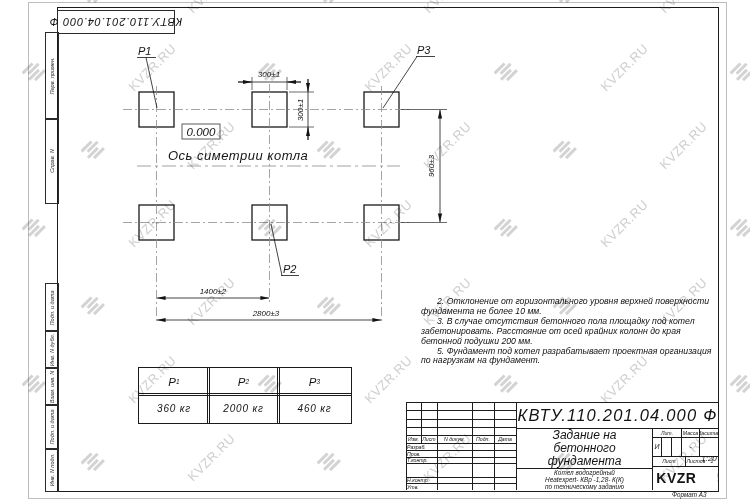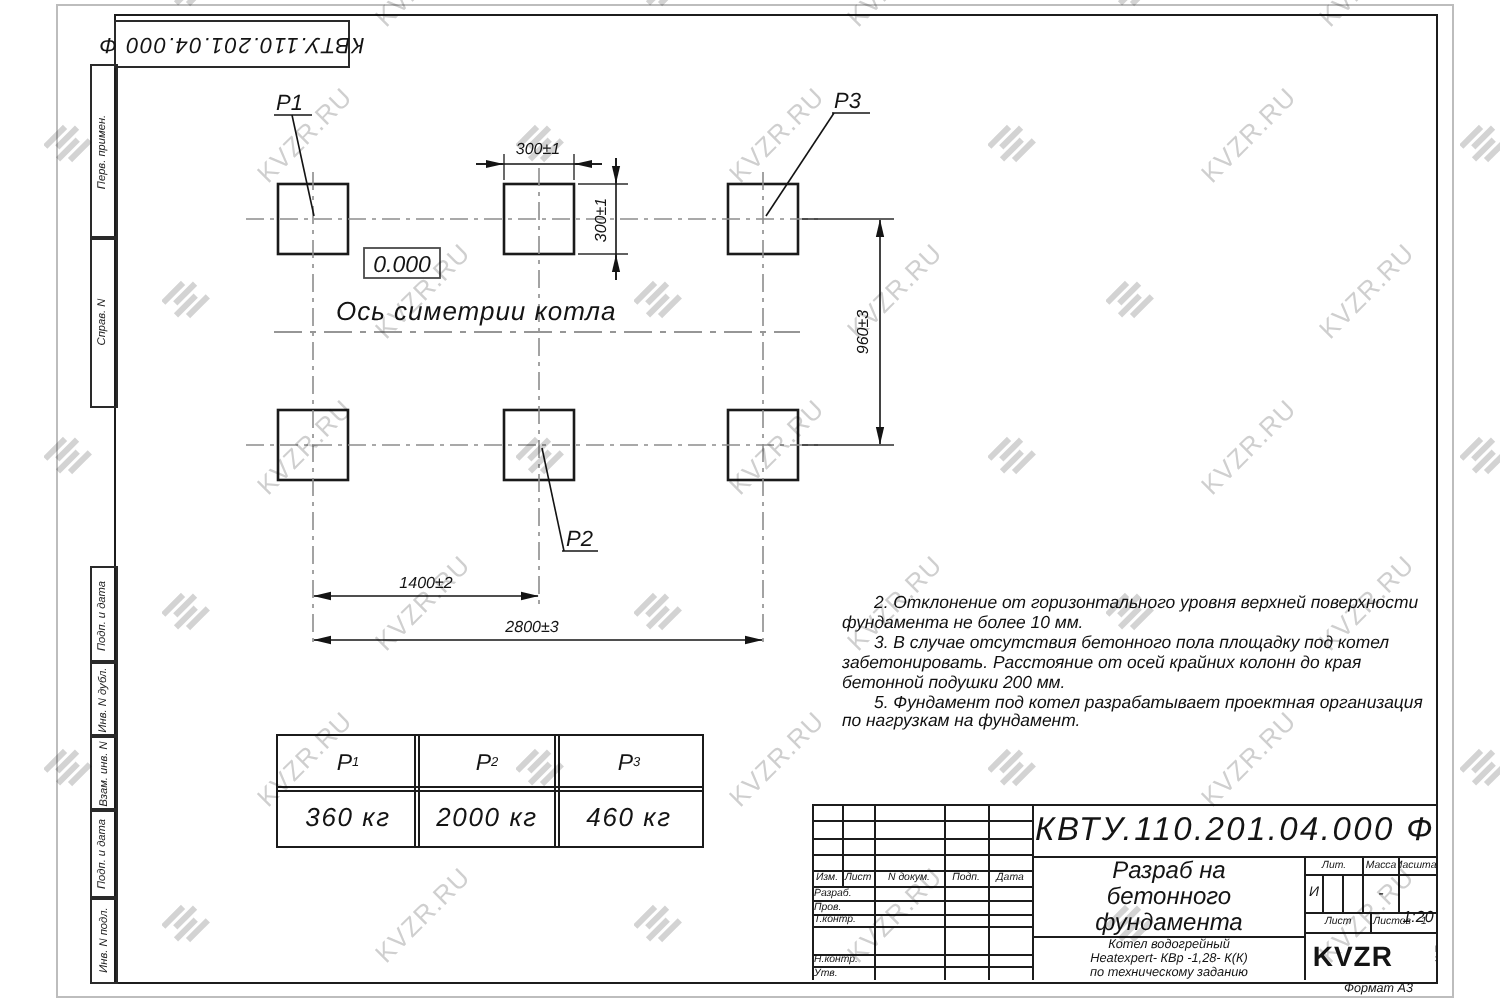--- a/index.html
+++ b/index.html
@@ -16,21 +16,21 @@
   .top-stamp{left:57px;top:10px;width:116px;height:22px;border:1px solid #2a2a2a;display:flex;align-items:center;justify-content:center;}
   .top-stamp span{transform:rotate(180deg);font-size:11px;font-style:italic;letter-spacing:0.8px;white-space:nowrap;}
   
   svg text{font-family:"Liberation Sans",sans-serif;font-style:italic;fill:#141414;}
   
   .notes{left:421px;top:297px;width:296px;font-size:8.7px;font-style:italic;line-height:9.9px;color:#101010;}
   .note{text-indent:16px;}
   
   .ltable .cell{position:absolute;border:1.1px solid #1b1b1b;display:flex;align-items:center;justify-content:center;font-style:italic;}
   .ltable .hd{font-size:11.5px;}
-  .ltable .vl{font-size:13px;letter-spacing:0.8px;}
+  .ltable .vl{font-size:10px;letter-spacing:0.8px;}
   .ltable sub{font-size:6.5px;}
   
   .tb-line{background:#1c1c1c;}
   .tb-cell{position:absolute;display:flex;align-items:center;justify-content:center;font-style:italic;overflow:hidden;}
   .tb-label{font-size:5.2px;}
   .doc-num{font-size:16.5px;letter-spacing:1.2px;white-space:nowrap;}
   .tb-title{font-size:12px;line-height:13px;text-align:center;}
   .tb-prod{font-size:6.4px;line-height:7.2px;text-align:center;}
   .logo-wrap{display:flex;align-items:center;gap:21px;}
   .logo-text{font-size:14px;font-weight:bold;font-style:normal;letter-spacing:0.5px;}
@@ -212,21 +212,21 @@
     <div class="tb-cell tb-label" style="left:406px;top:443px;width:31px;height:7px;justify-content:flex-start;padding-left:1px;">Разраб.</div>
     <div class="tb-cell tb-label" style="left:406px;top:450px;width:31px;height:7px;justify-content:flex-start;padding-left:1px;">Пров.</div>
     <div class="tb-cell tb-label" style="left:406px;top:457px;width:31px;height:6px;justify-content:flex-start;padding-left:1px;">Т.контр.</div>
     <div class="tb-cell tb-label" style="left:406px;top:477px;width:31px;height:6px;justify-content:flex-start;padding-left:1px;">Н.контр.</div>
     <div class="tb-cell tb-label" style="left:406px;top:483px;width:31px;height:7px;justify-content:flex-start;padding-left:1px;">Утв.</div>
 
     <div class="tb-cell doc-num" style="left:517px;top:403px;width:201px;height:25px;">КВТУ.110.201.04.000  Ф</div>
 
     <div class="tb-cell tb-title" style="left:517px;top:429px;width:135px;height:39px;">
       <div>
-        <div>Разраб на</div>
+        <div>Задание на</div>
         <div>бетонного</div>
         <div>фундамента</div>
       </div>
     </div>
 
     <div class="tb-cell tb-prod" style="left:517px;top:469px;width:135px;height:21px;">
       <div>
         <div>Котел водогрейный</div>
         <div>Heatexpert- КВр -1,28- К(К)</div>
         <div>по техническому заданию</div>

